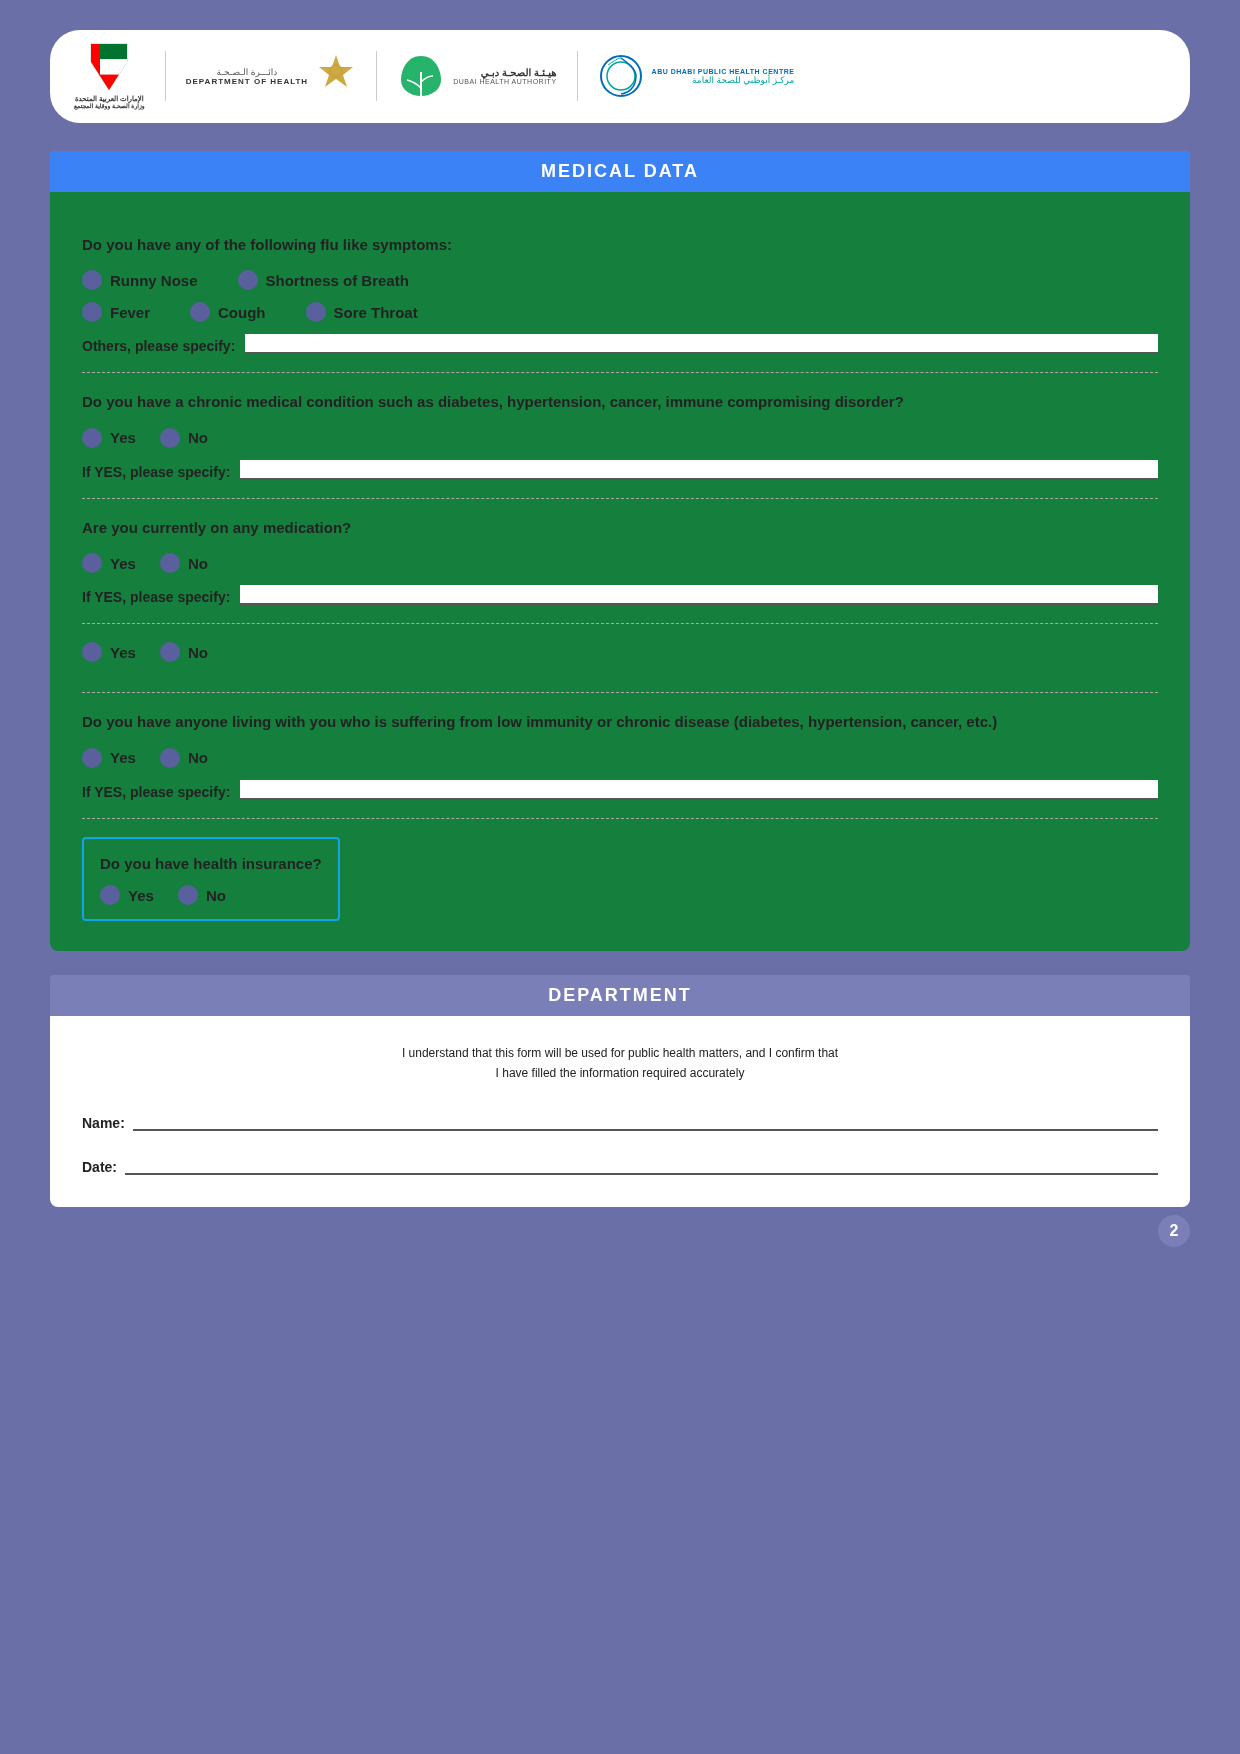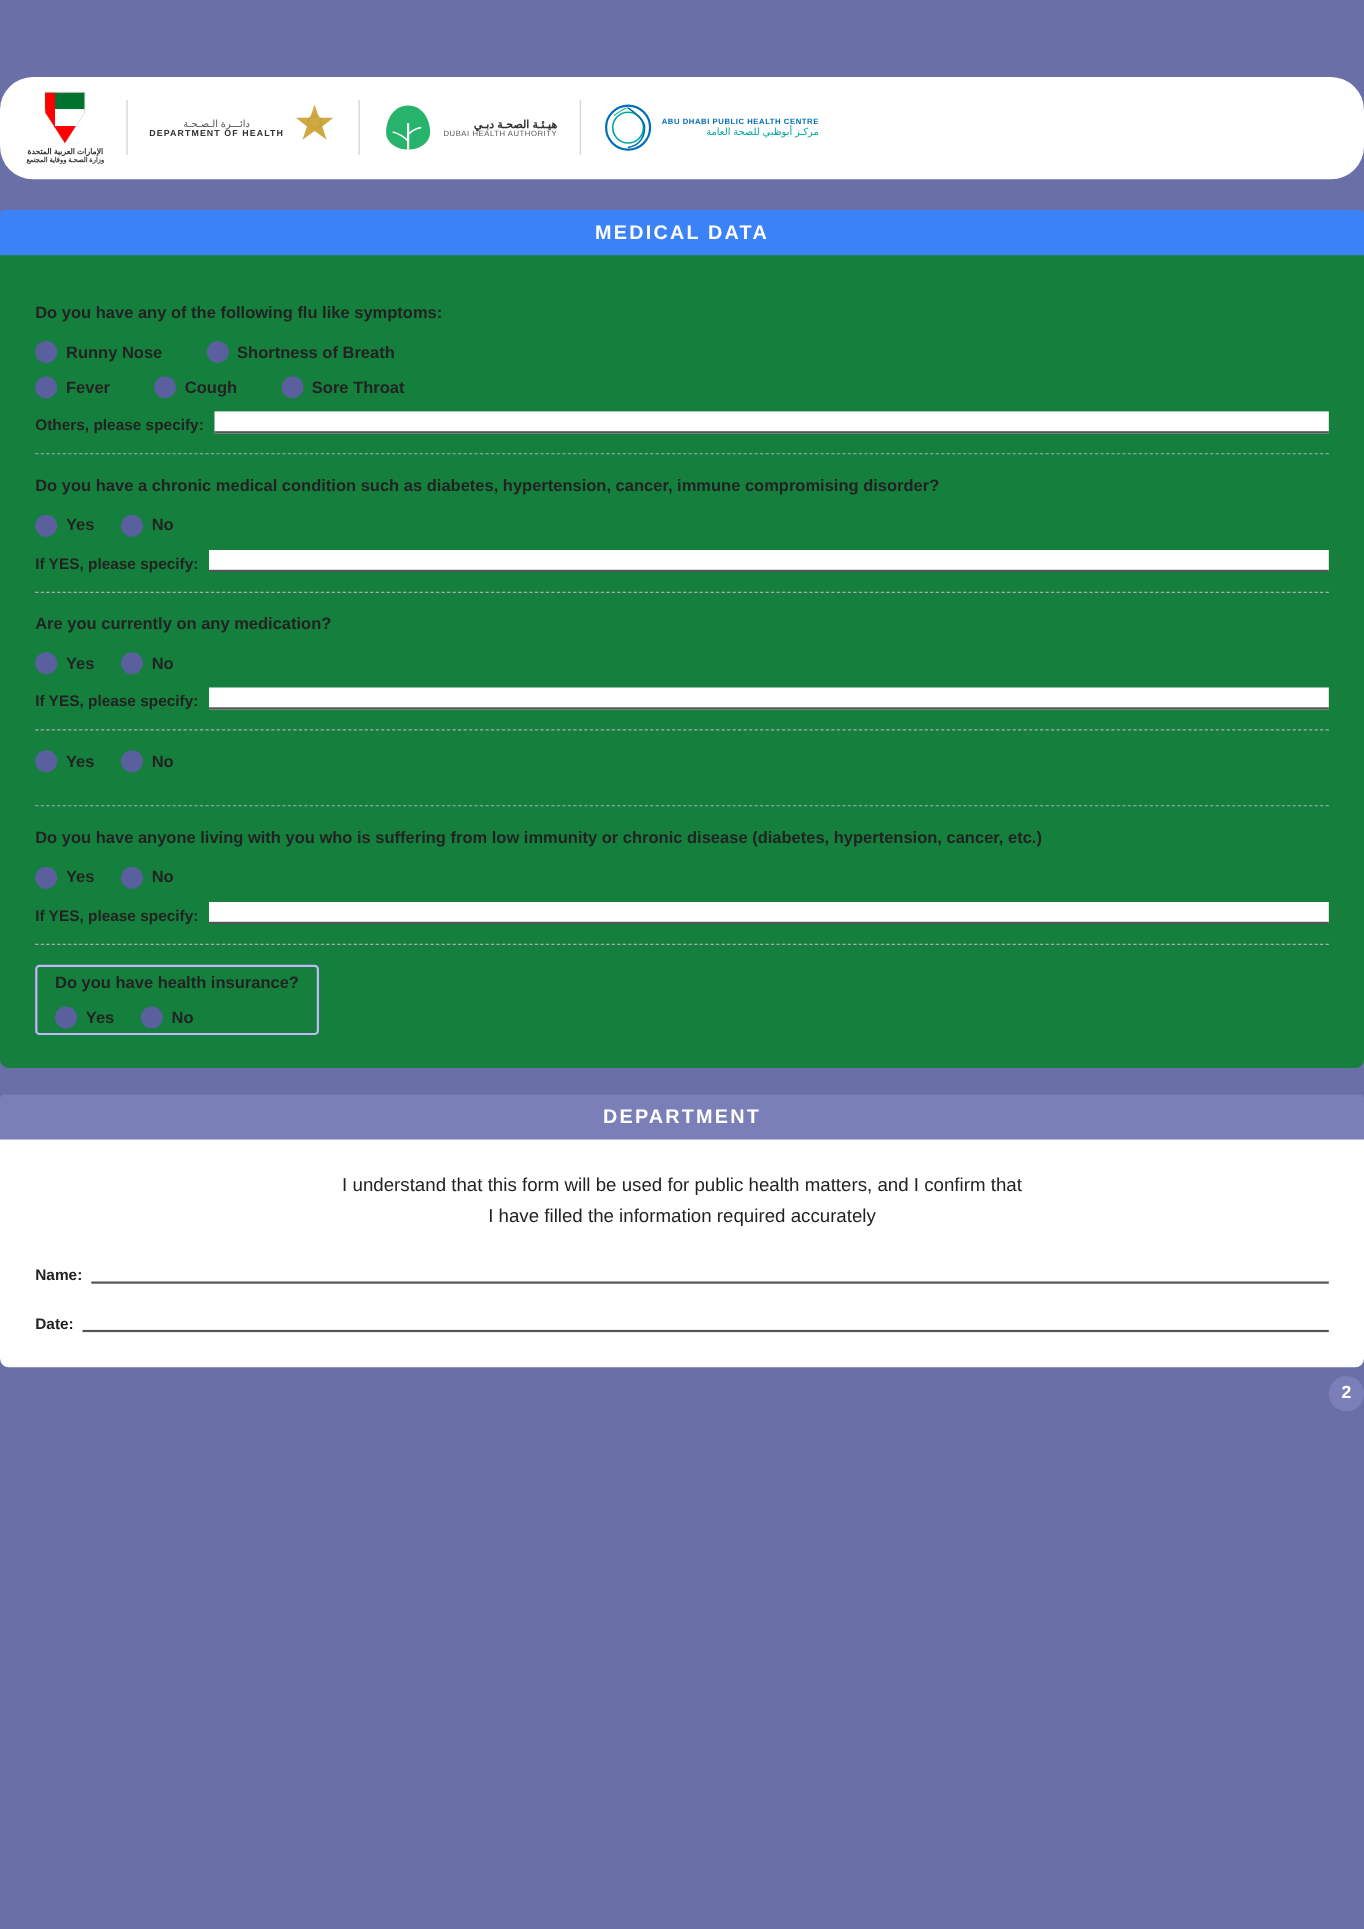--- a/index.html
+++ b/index.html
@@ -7,23 +7,22 @@
       background-color: #6b6fa8;
       font-family: Arial, sans-serif;
       width: 1240px;
       min-height: 1754px;
       padding: 30px 40px;
       display: flex;
       flex-direction: column;
       align-items: center;
     }
     .page-wrapper {
-      width: 1240px;
+      width: 1140px;
       background: #6b6fa8;
-      margin-top: 40px;
     }
 
     
     .header-bar {
       background: white;
       border-radius: 30px;
       padding: 12px 24px;
       display: flex;
       align-items: center;
       justify-content: space-between;
@@ -148,23 +147,23 @@
     }
     .yes-no-group {
       display: flex;
       align-items: center;
       gap: 24px;
       margin-bottom: 12px;
     }
 
     
     .insurance-highlight {
-      border: 2px solid #c4b5fd;
+      border: 2px solid #0ea5e9;
       border-radius: 4px;
-      padding: 4px 16px;
+      padding: 14px 16px;
       display: inline-block;
     }
 
     
     .agreement-title {
       background: #7b7fb8;
       color: white;
       text-align: center;
       font-weight: bold;
       font-size: 18px;
@@ -172,21 +171,21 @@
       padding: 10px;
       border-radius: 4px 4px 0 0;
     }
     .agreement-box {
       background: white;
       border-radius: 0 0 8px 8px;
       padding: 28px 32px 32px;
     }
     .agreement-statement {
       text-align: center;
-      font-size: 17px;
+      font-size: 12px;
       color: #222;
       font-weight: normal;
       line-height: 1.6;
       margin-bottom: 28px;
     }
     .field-row {
       display: flex;
       align-items: flex-end;
       margin-bottom: 24px;
     }

